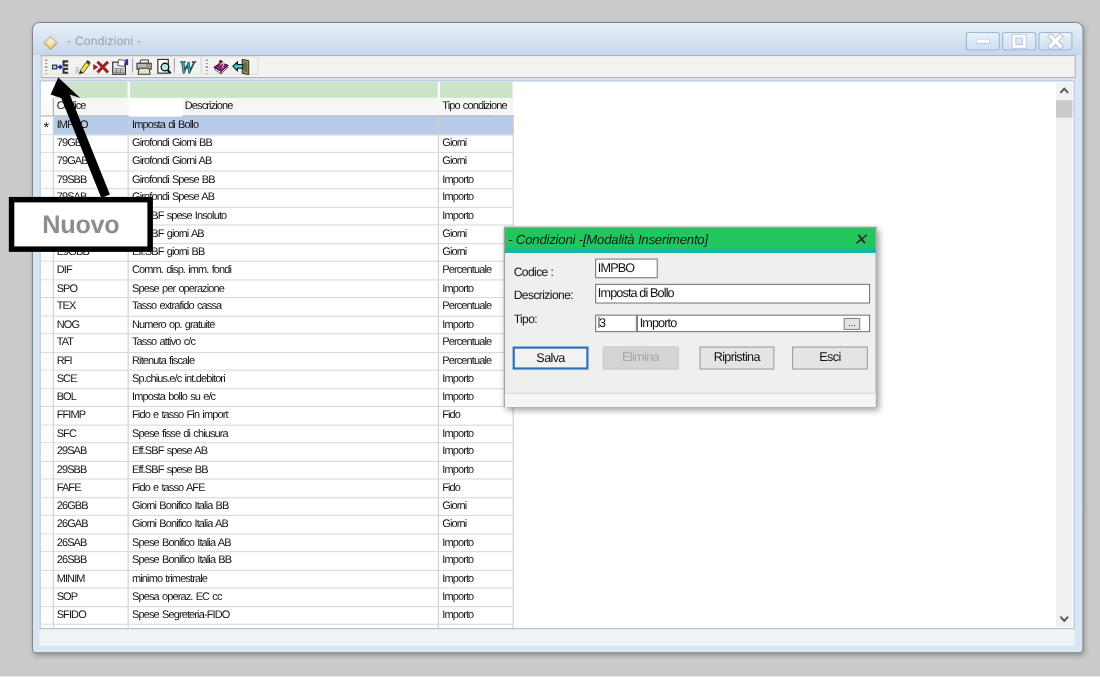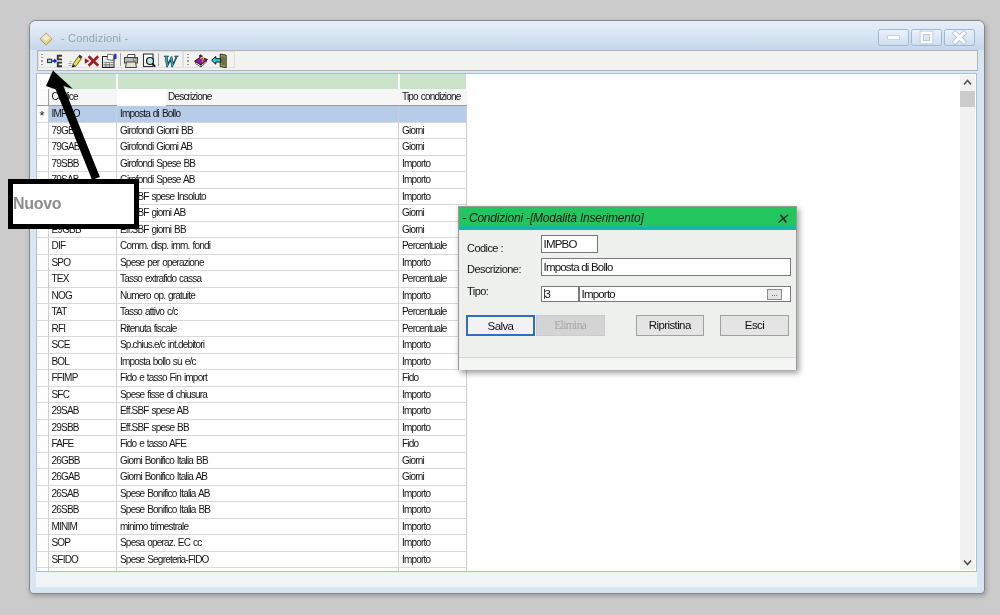--- a/index.html
+++ b/index.html
@@ -71,21 +71,21 @@
 #dlgtitle { position:absolute; left:0; top:0; width:100%; height:23px; background:#22c55e; border-bottom:4px solid #14b8a6;
   font-size:12px; color:#1a1a1a; line-height:22px; padding-left:3px; letter-spacing:-0.2px;font-style:italic; }
 #dlgx { position:absolute; right:8px; top:1px; font-size:15px; font-weight:400; color:#2a2a2a; }
 .dlbl { position:absolute; left:8px; font-size:11px; letter-spacing:-0.55px; color:#111;text-align:center; }
 .dinp { position:absolute; background:#fff; border:1px solid #787878; font-size:11.5px; letter-spacing:-0.8px; color:#111; padding-left:1.5px; }
 .dbtn { position:absolute; top:108px; height:20.5px; font-size:11.5px; letter-spacing:-0.6px; color:#111; text-align:center; line-height:18px; }
 #dfoot { position:absolute; left:0; top:150px; width:100%; height:13px; background:#f4f5f4; border-top:1px solid #d6d6d6; }
 #nuovo {
   position:absolute; left:8px; top:179px; width:131px; height:50px;
   background:#fff; border:5px solid #000; z-index:30;
-  color:#8d8d8d; font-weight:bold; font-size:16px; letter-spacing:-0.3px; text-align:left; line-height:40px;
+  color:#8d8d8d; font-weight:bold; font-size:23px; letter-spacing:-0.3px; text-align:center; line-height:40px;
 }
 #arrow { position:absolute; left:0; top:0; z-index:29; }
 </style>
 </head>
 <body>
 <div id="win">
   <div id="titlebar">
     <svg id="titleicon" width="14" height="14" viewBox="0 0 16 16">
       <polygon points="8,1 15,8 8,15 1,8" fill="#f3ead0" stroke="#b3a067" stroke-width="1"></polygon>
       <path d="M2.6 7.6 L8 13 L13.4 7.6" fill="none" stroke="#e9d186" stroke-width="3"></path>
@@ -381,21 +381,21 @@
   <div id="dlgtitle">- Condizioni -[Modalità Inserimento]<span id="dlgx">✕</span></div>
   <div class="dlbl" style="top:35px;">Codice :</div>
   <div class="dinp" style="left:82px; top:28px; width:57px; height:18px; line-height:16px;">IMPBO</div>
   <div class="dlbl" style="top:56px;">Descrizione:</div>
   <div class="dinp" style="left:82px; top:51px; width:250px; height:18px; line-height:16px;">Imposta di Bollo</div>
   <div class="dlbl" style="top:78px;">Tipo:</div>
   <div class="dinp" style="left:82px; top:79px; width:38px; height:16px; line-height:14px;"><span style="display:inline-block;width:1px;height:10px;background:#444;vertical-align:-1px;"></span>3</div>
   <div class="dinp" style="left:120px; top:79px; width:212px; height:16px; line-height:14px; border-left:1px solid #787878;">Importo</div>
   <div style="position:absolute; left:308px; top:81.5px; width:15px; height:11px; background:#e4e4e4; border:1px solid #8a8a8a; font-size:8px; line-height:8px; text-align:center; color:#222;">...</div>
   <div class="dbtn" style="left:7px; width:69px; background:#f1f2f1; border:2px solid #2e6fc0;">Salva</div>
-  <div class="dbtn" style="left:77px; width:68.5px; background:#d4d4d4; border:1px solid #cccccc; color:#a6a6a6;font-family:Liberation Serif, serif;">Elimina</div>
+  <div class="dbtn" style="left:89px; width:68.5px; background:#d4d4d4; border:1px solid #cccccc; color:#a6a6a6;">Elimina</div>
   <div class="dbtn" style="left:176.5px;width:68.5px; background:#e3e4e3; border:1px solid #a0a0a0;">Ripristina</div>
   <div class="dbtn" style="left:261px;width:69px; background:#e3e4e3; border:1px solid #a0a0a0;">Esci</div>
   <div id="dfoot"></div>
 </div>
 <div id="nuovo">Nuovo</div>
 <svg id="arrow" width="120" height="190" viewBox="0 0 120 190">
   <polygon points="92.1,180.1 99.9,176.9 63.4,86.0 73,89 53,70.5 46,86 55.6,89.2" fill="#000"></polygon>
 </svg>
 
 </body></html>

